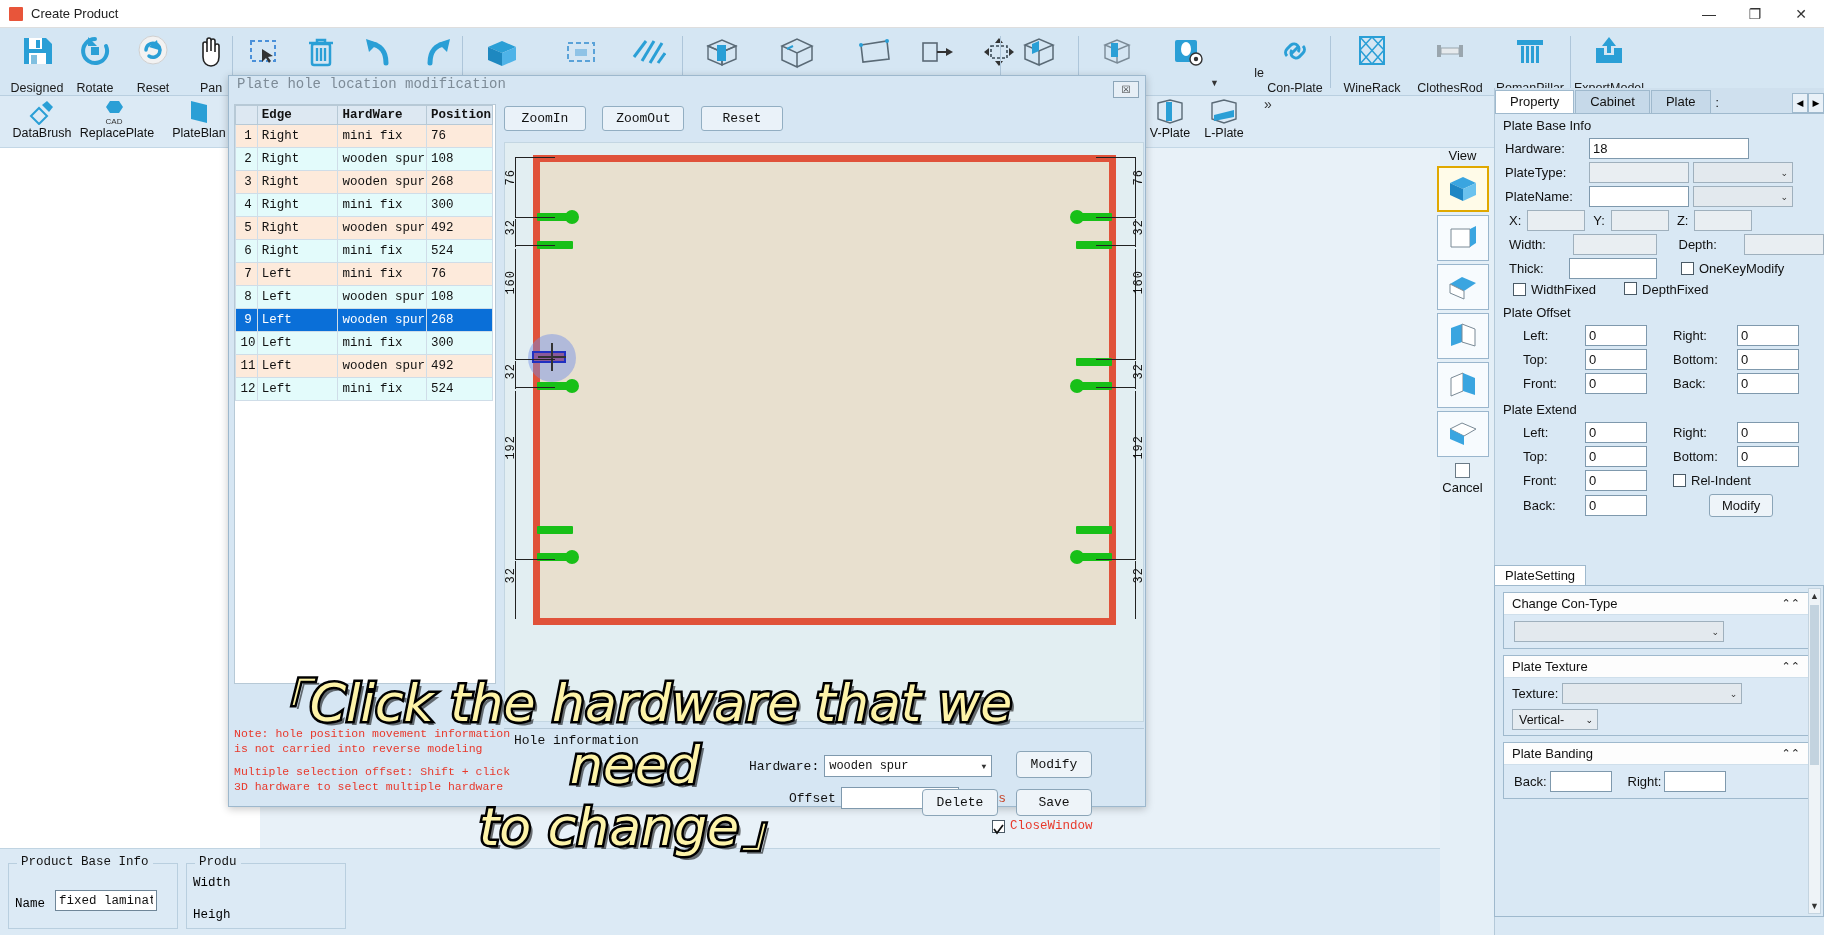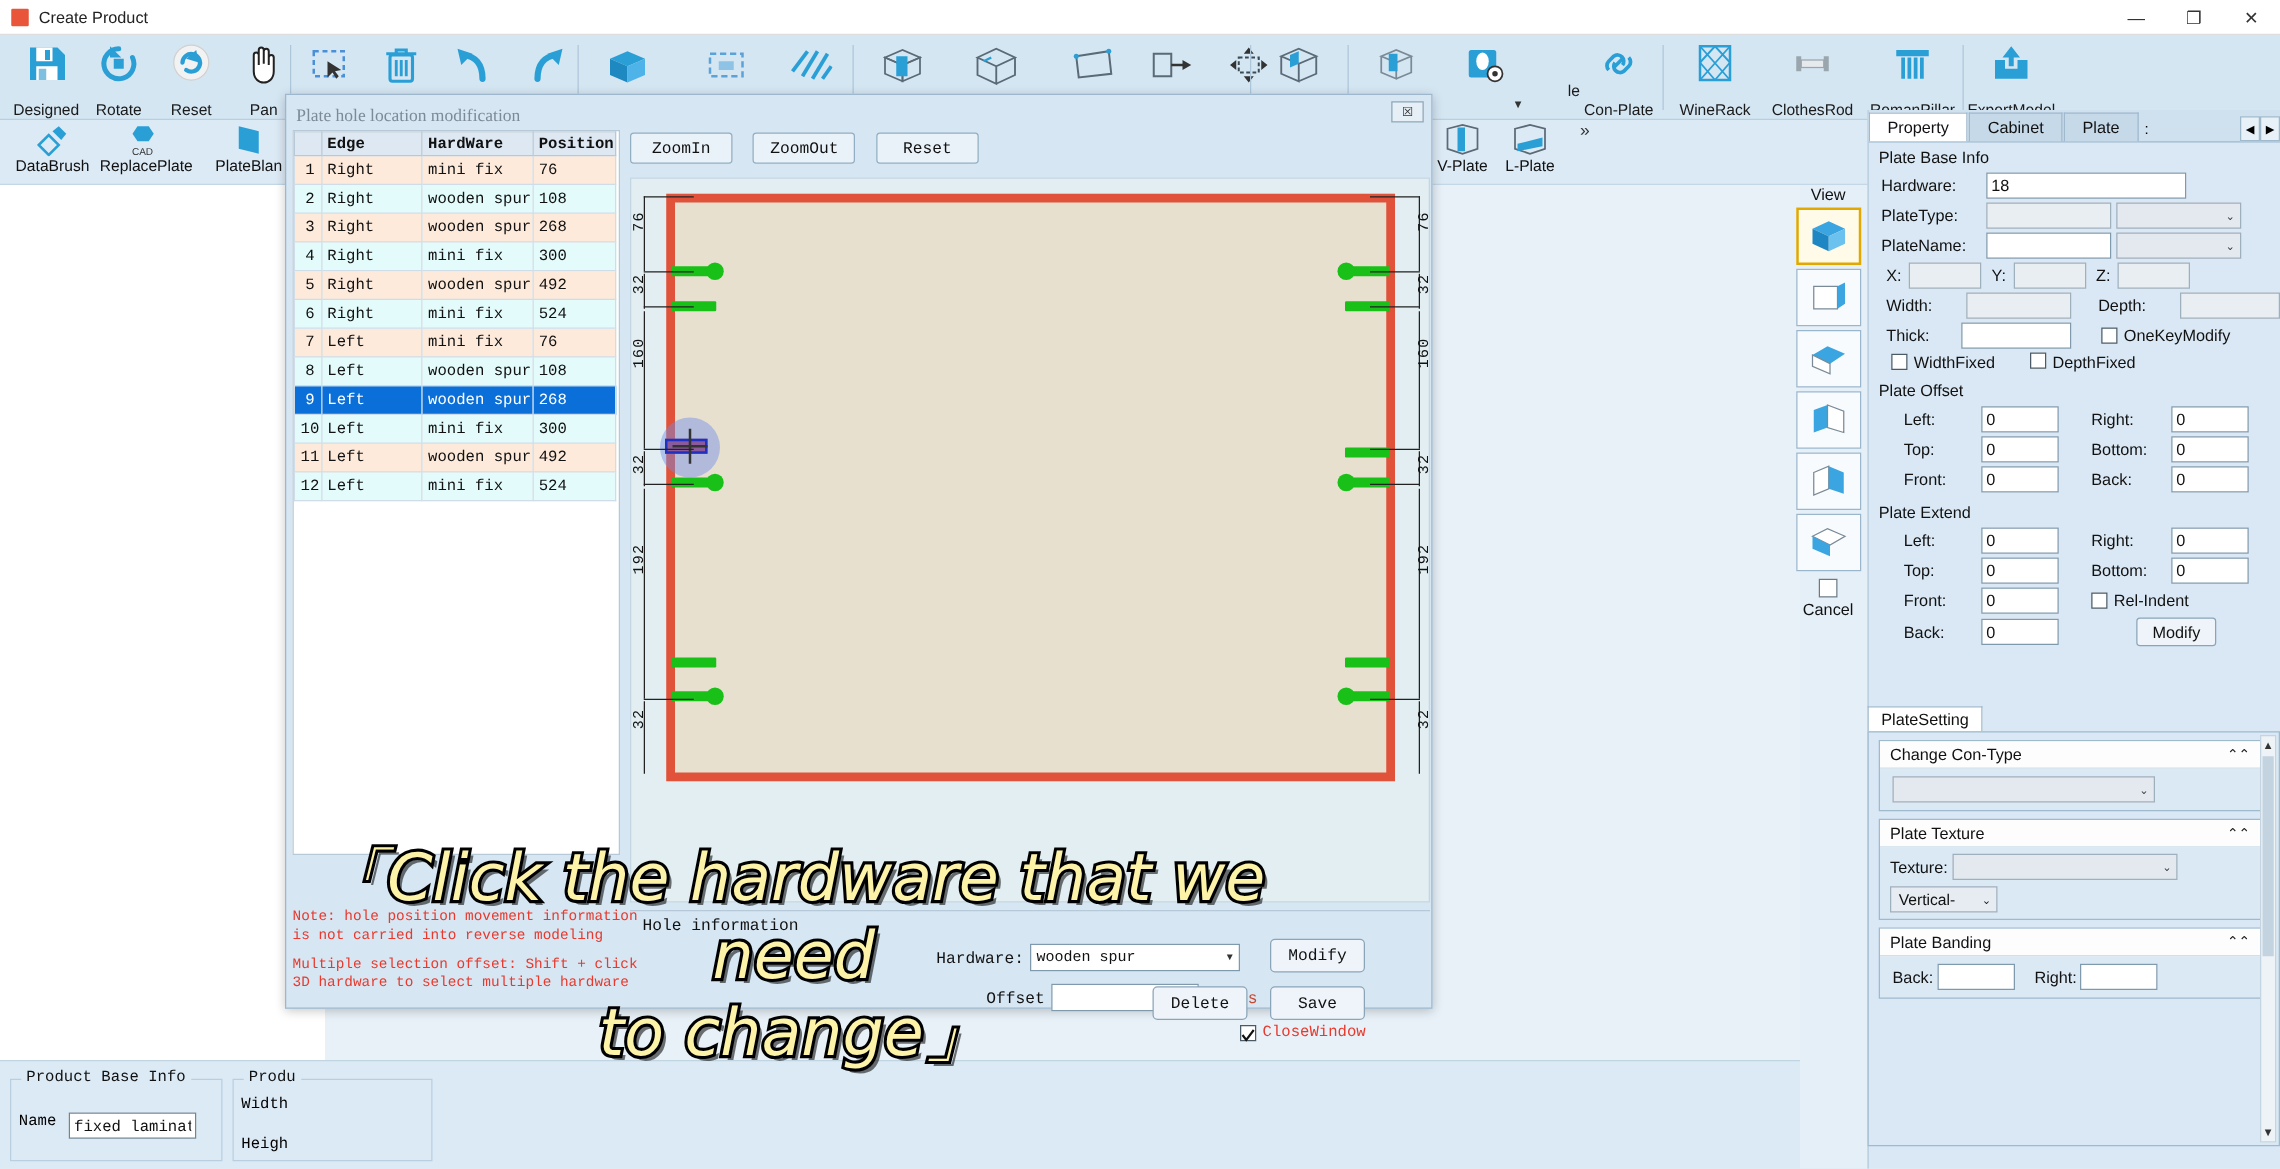--- a/index.html
+++ b/index.html
@@ -131,21 +131,21 @@
   .ps-arrow { position:absolute; left:0; right:0; height:14px; font-size:9px;
     display:flex; align-items:center; justify-content:center; color:#333; }
 
   
   #dialog {
     position:absolute; left:228px; top:75px; width:918px; height:732px;
     background:#d6e6f3; border:1px solid #9db8cd;
     box-shadow:0 2px 8px rgba(0,0,0,.22);
   }
   #dlg-title { height:26px; font-size:14px; color:#7d8b97;
-    padding:10px 0 0 8px; font-family:Liberation Serif, serif; }
+    padding:0 0 0 8px; font-family:Liberation Mono, monospace; }
   #dlg-close { position:absolute; right:6px; top:5px; width:26px; height:17px;
     border:1px solid #8ca5b8; background:#e7eff6; font-size:10px;
     display:flex; align-items:center; justify-content:center; color:#333; }
 
   
   #tblwrap { position:absolute; left:5px; top:28px; width:262px; height:580px;
     background:#ffffff; border:1px solid #b7c9d6; overflow:hidden; }
   table.htbl { border-collapse:collapse; width:258px; }
   table.htbl th {
     background:#dde8f2; border:1px solid #b7c9d6; font-size:12.5px;
@@ -621,21 +621,21 @@
     </div>
     <div class="cancel-wrap">
       <div class="cancel-box"></div>
       <div class="cancel-lbl">Cancel</div>
     </div>
   </div>
 
   <div id="bottombar">
     <div class="bgroup" style="left:8px; top:14px; width:170px; height:66px">
       <div class="gl">Product Base Info</div>
-      <div style="position:absolute; left:6px; top:26px; display:flex; align-items:flex-start">
+      <div style="position:absolute; left:6px; top:26px; display:flex; align-items:flex-end">
         <span style="font-size:12.5px; font-family:'Liberation Mono',monospace;">Name</span>
         <input class="bin" style="width: 102px; margin-left: 10px;" value="fixed laminate p">
       </div>
     </div>
     <div class="bgroup" style="left:186px; top:14px; width:160px; height:66px">
       <div class="gl">Produ</div>
       <div style="position:absolute; left:6px; top:12px; font-size:12.5px; font-family:'Liberation Mono',monospace;">Width</div>
       <div style="position:absolute; left:6px; top:44px; font-size:12.5px; font-family:'Liberation Mono',monospace;">Heigh</div>
     </div>
   </div>

